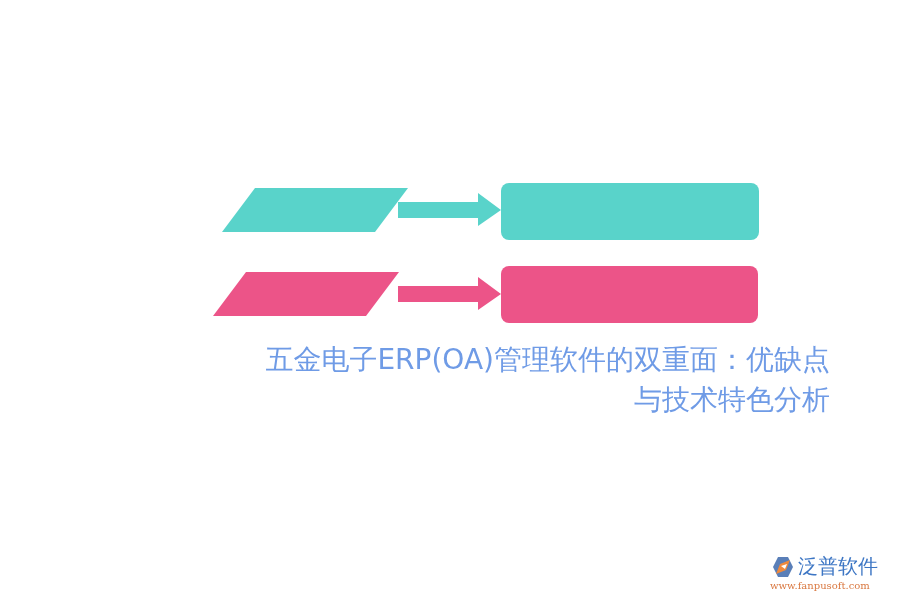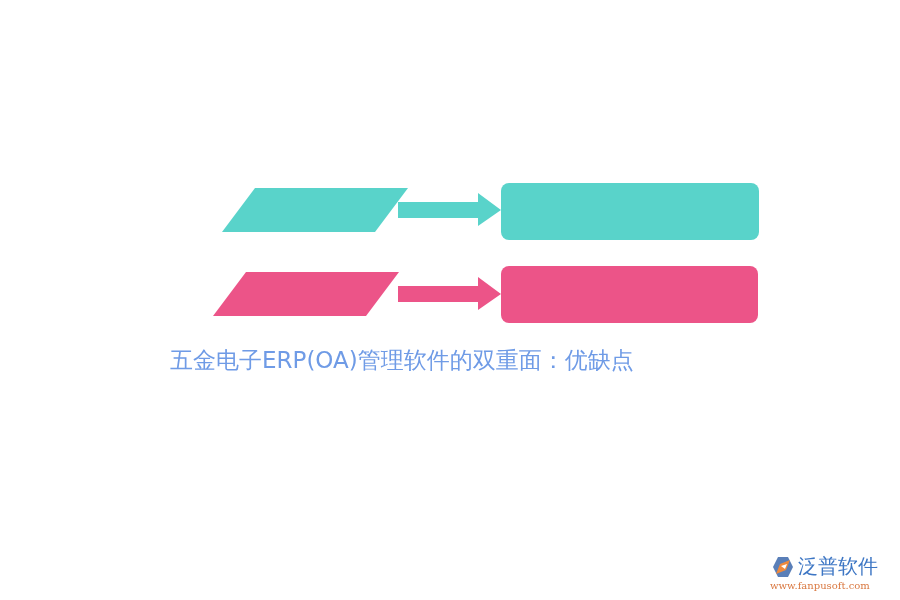--- a/index.html
+++ b/index.html
@@ -1,20 +1,20 @@
 <!DOCTYPE html>
 <html><head>
 <meta charset="utf-8">
 <style>
   html, body { margin:0; padding:0; }
   body { width:900px; height:600px; background:#ffffff; position:relative; overflow:hidden; font-family:"DejaVu Sans", sans-serif; }
   .para { position:absolute; }
   .arrow { position:absolute; }
   .box { position:absolute; border-radius:8px; }
-  .title-wrap { position:absolute; left:170px; top:340px; width:660px; text-align:left; font-size:23px; line-height:40px; color:#6f9be6; }
+  .title-wrap { position:absolute; left:170px; top:340px; width:660px; text-align:right; font-size:28px; line-height:40px; color:#6f9be6; }
   .logo { position:absolute; left:768px; top:552px; width:130px; height:46px; }
   .logo-icon { position:absolute; left:4px; top:4px; width:22px; height:22px; }
   .logo-name { position:absolute; left:30px; top:0px; font-size:20px; line-height:28px; color:#3d76c4; font-family:"DejaVu Sans", sans-serif; }
   .logo-url { position:absolute; left:2px; top:28px; font-size:10px; line-height:12px; color:#d9773f; font-family:"DejaVu Serif", serif;text-align:right; }
 </style>
 </head>
 <body>
 
 <svg class="para" style="left:222px;top:188px;" width="186" height="46" viewBox="0 0 186 46">
   <polygon points="33,0 186,0 153,44 0,44" fill="#59d3ca"></polygon>
@@ -29,20 +29,21 @@
   <polygon points="33,0 186,0 153,44 0,44" fill="#ec5488"></polygon>
 </svg>
 <svg class="arrow" style="left:398px;top:277px;" width="104" height="34" viewBox="0 0 104 34">
   <rect x="0" y="9" width="80" height="16" fill="#ec5488"></rect>
   <polygon points="80,0 103,17 80,33" fill="#ec5488"></polygon>
 </svg>
 <div class="box" style="left:501px;top:266px;width:257px;height:57px;background:#ec5488;"></div>
 
 <div class="title-wrap">
   <div>五金电子ERP(OA)管理软件的双重面：优缺点</div>
+  <div>与技术特色分析</div>
 </div>
 
 <div class="logo">
   <svg class="logo-icon" width="22" height="22" viewBox="0 0 22 22">
     <polygon points="6,1 16,1 21,11 16,21 6,21 1,11" fill="#5a7fb8"></polygon>
     <polygon points="8,8 18,4 14,14 4,18" fill="#f08a3c"></polygon>
     <polygon points="9,10 15,8 13,13" fill="#ffffff"></polygon>
   </svg>
   <div class="logo-name">泛普软件</div>
   <div class="logo-url">www.fanpusoft.com</div>

